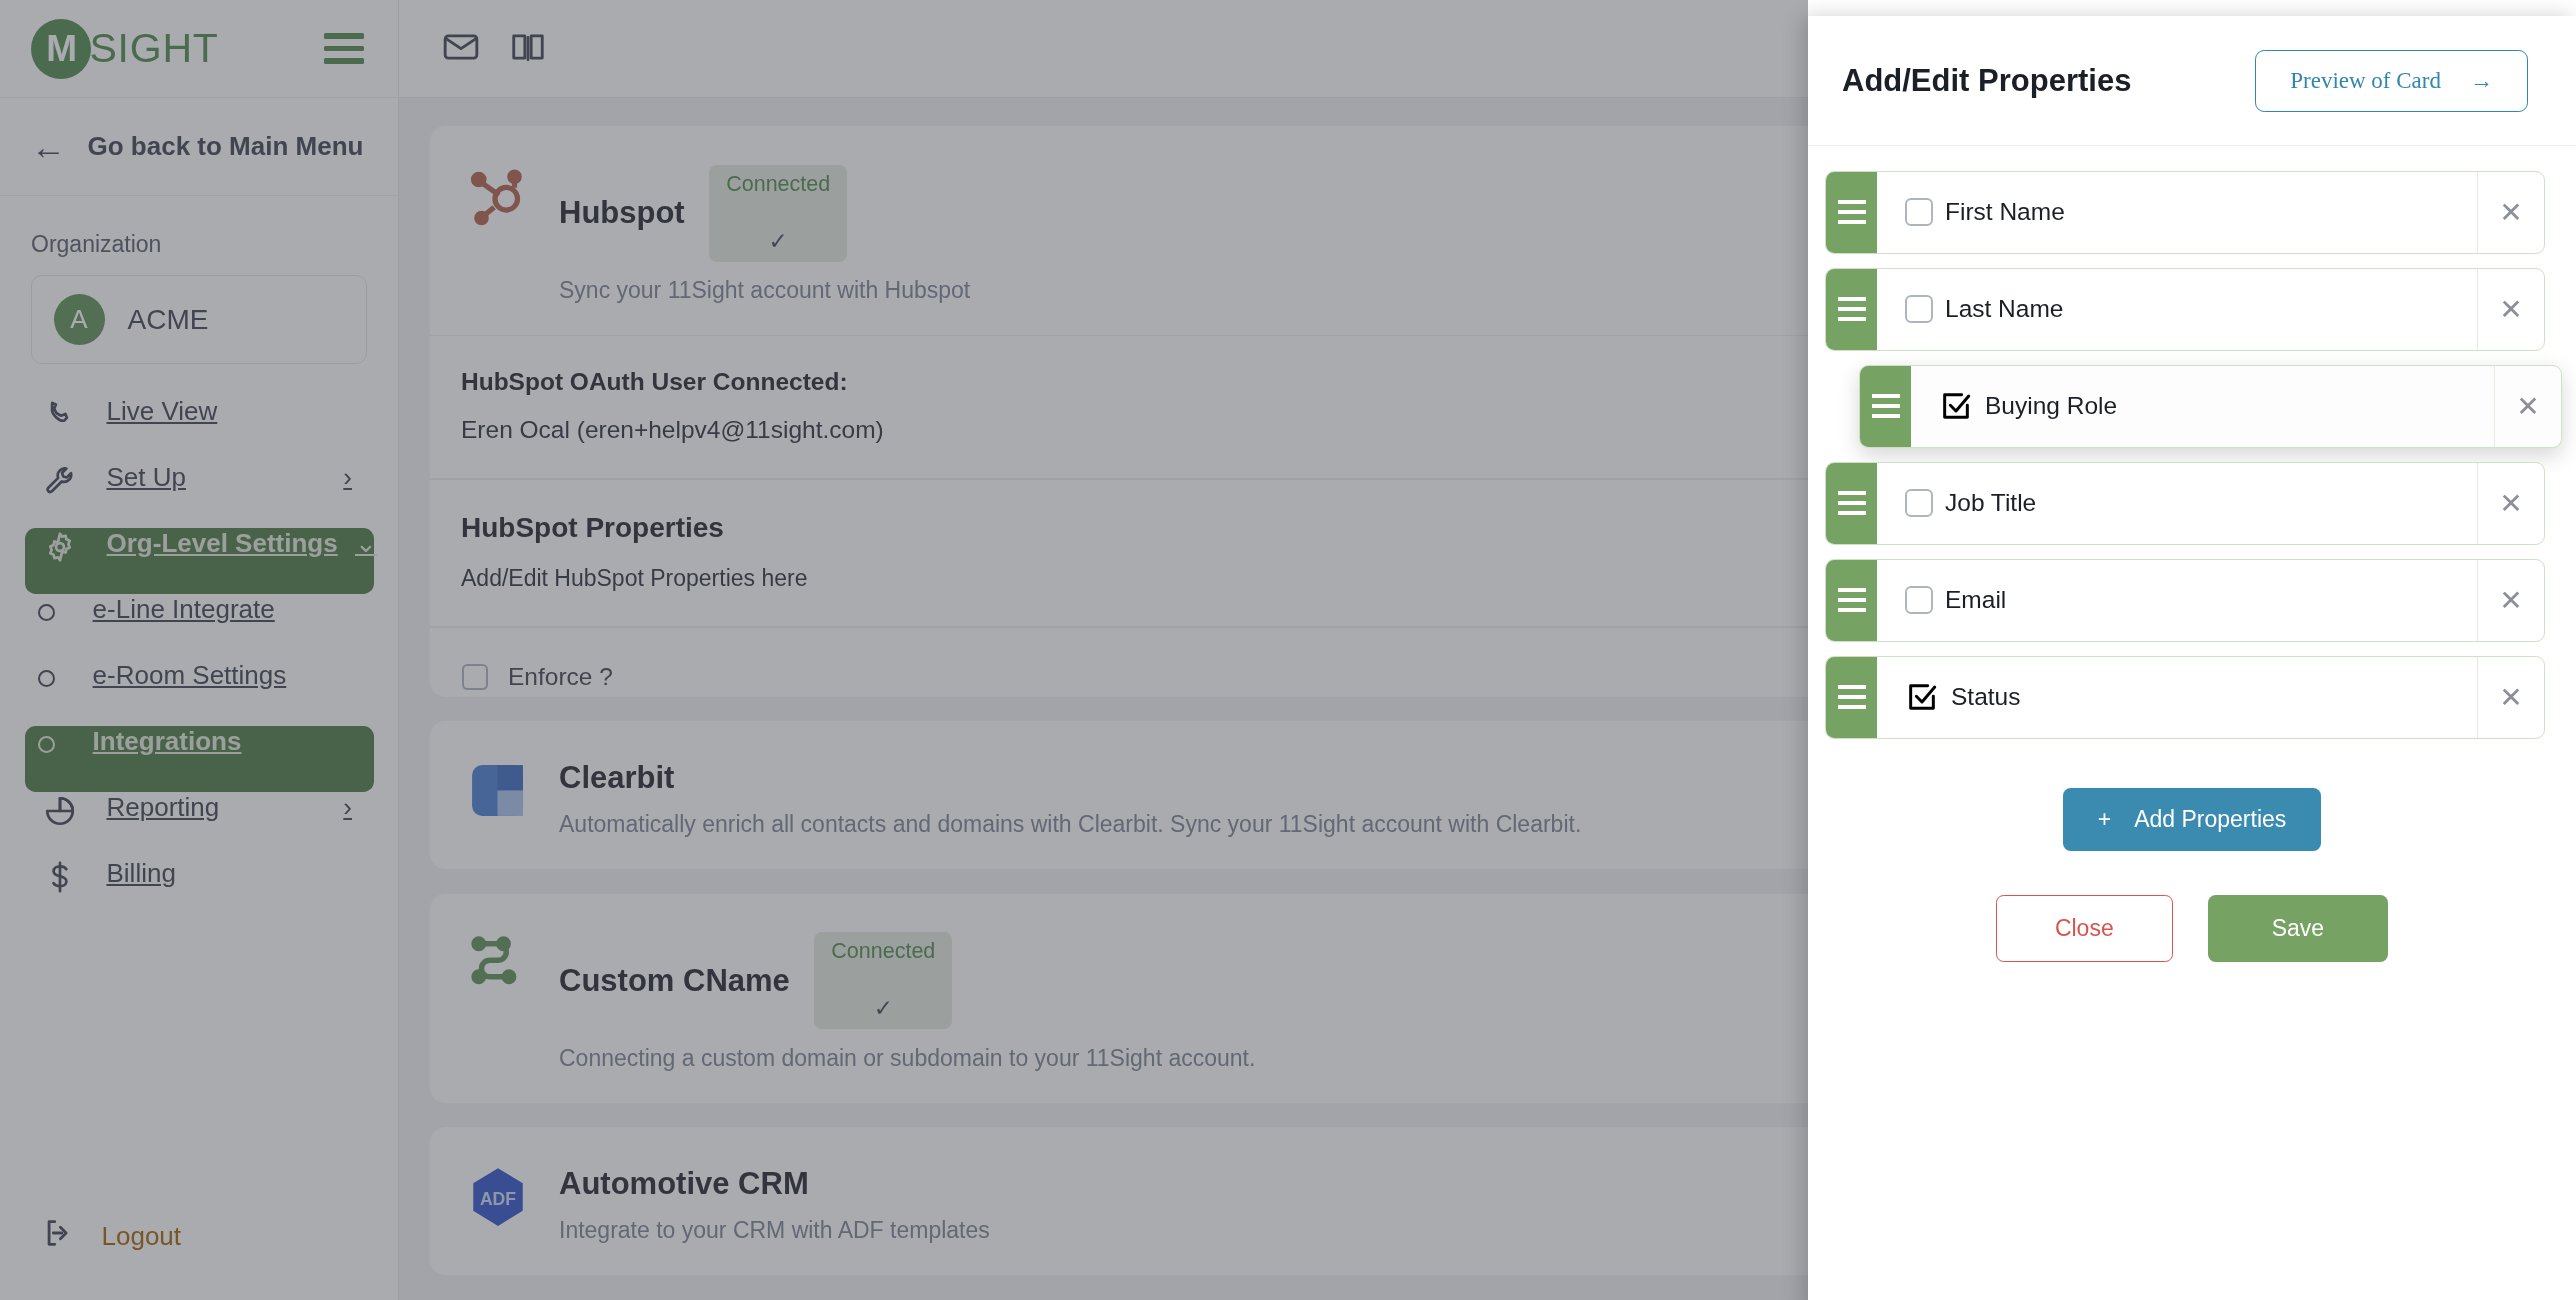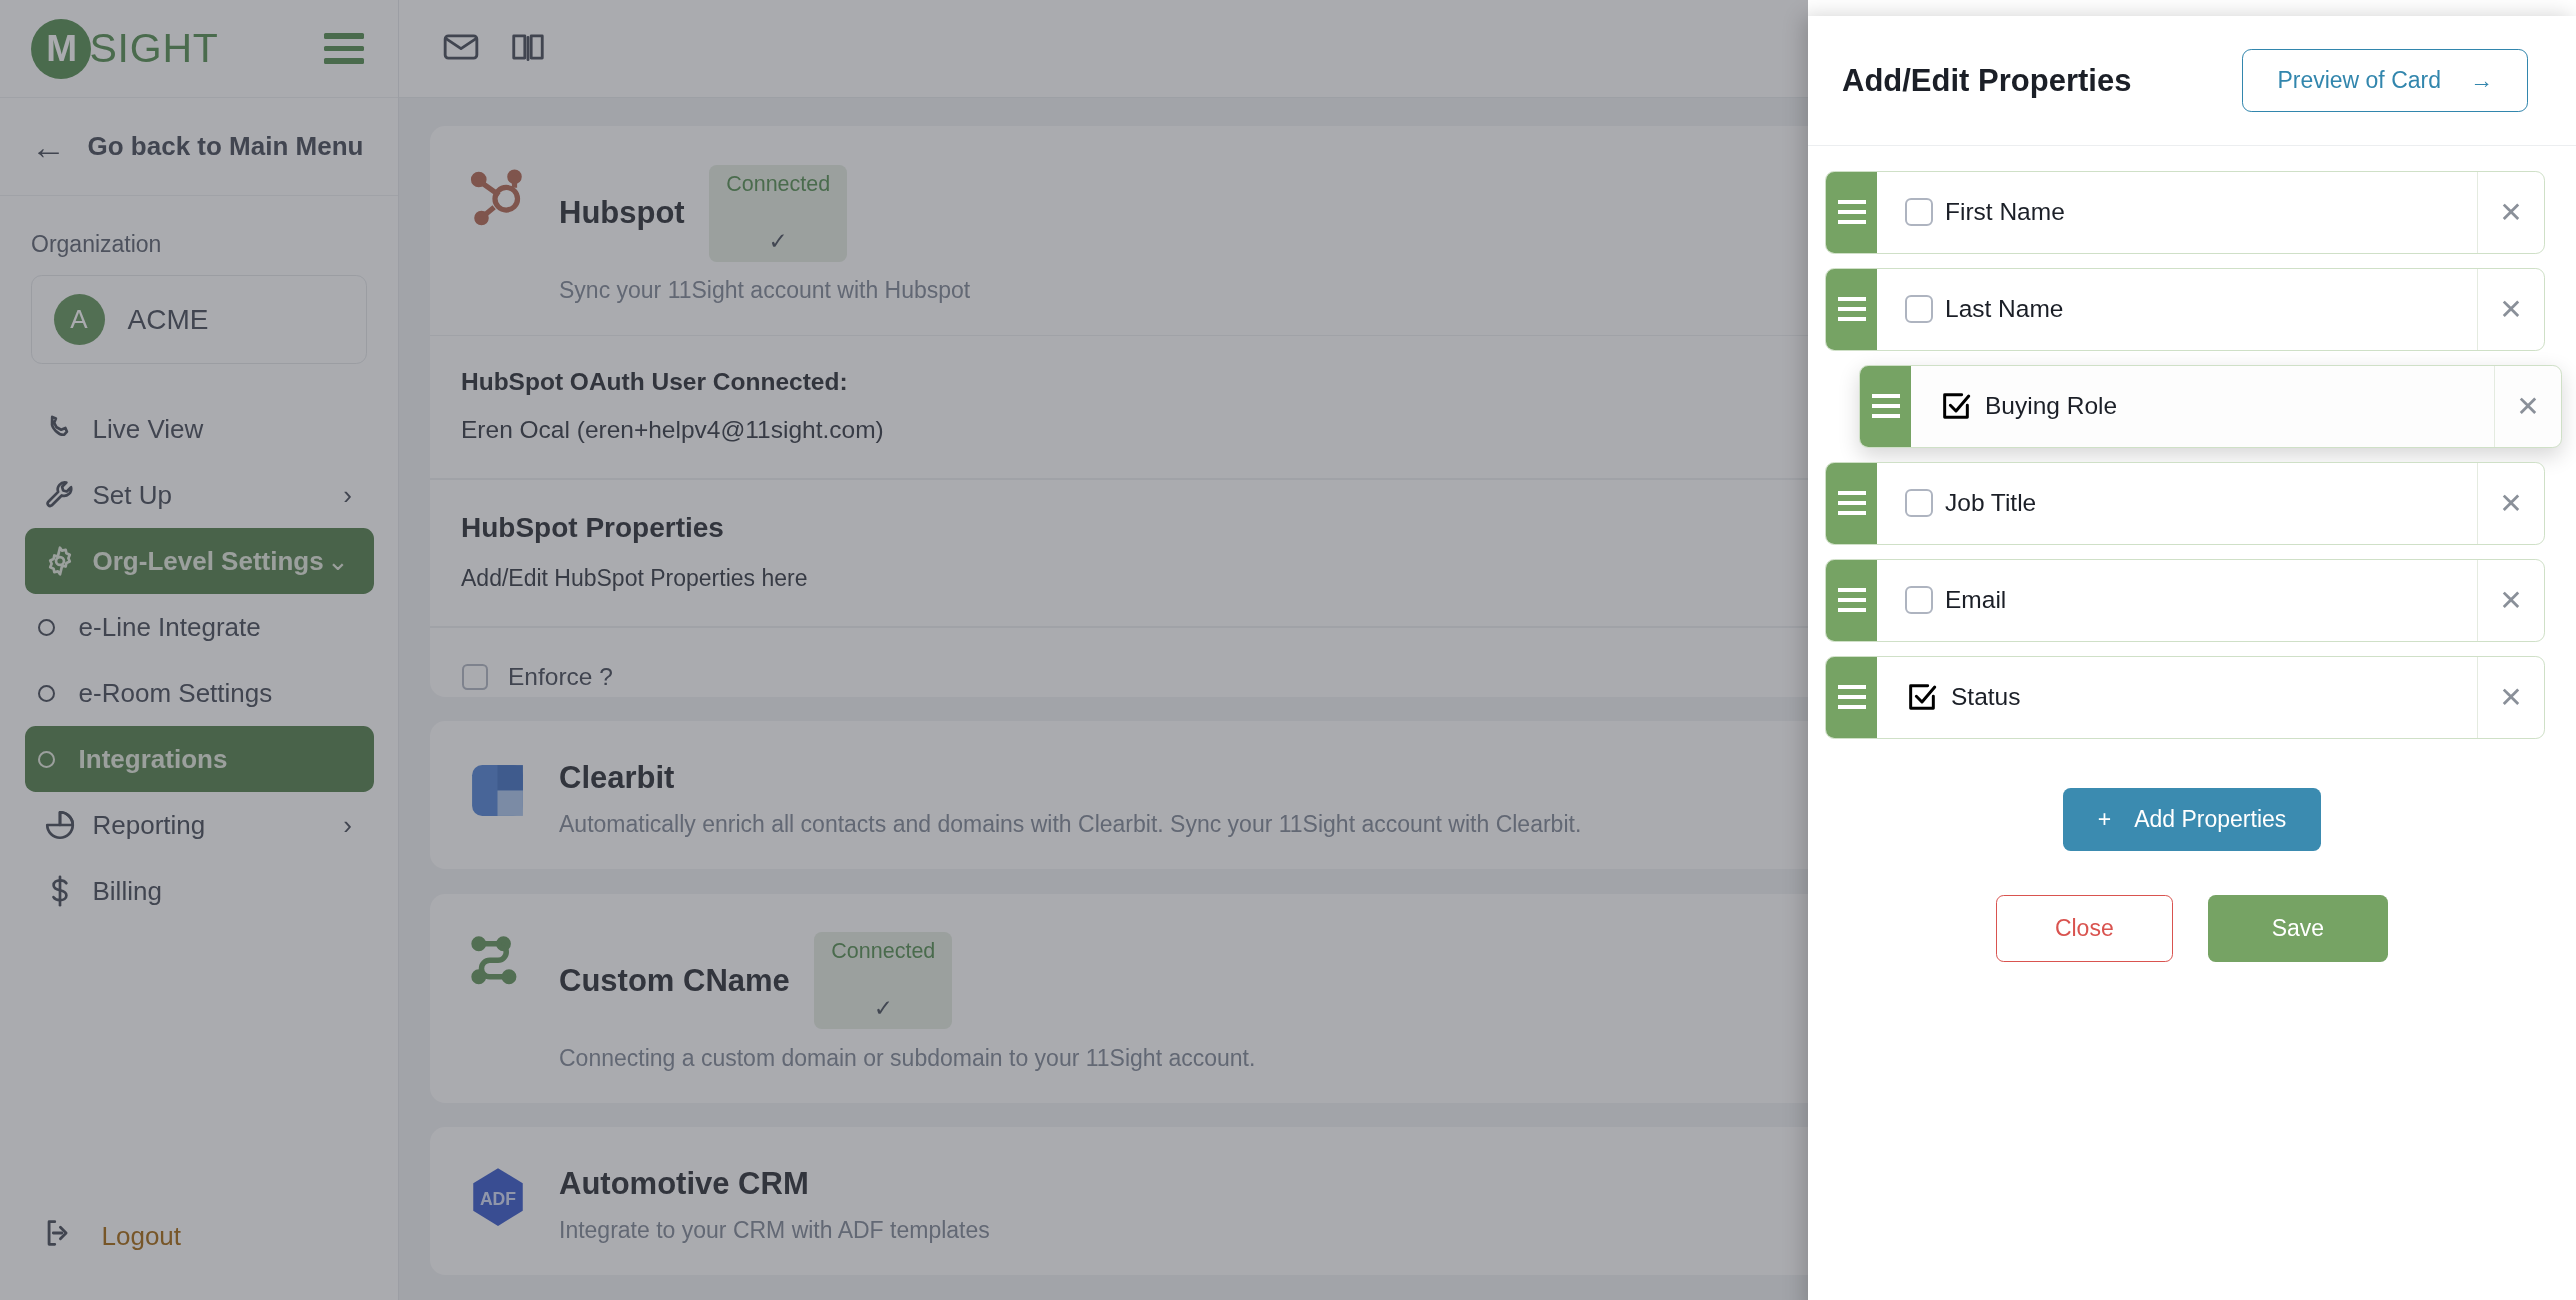--- a/index.html
+++ b/index.html
@@ -74,24 +74,24 @@
     width: 51px; height: 51px; border-radius: 50%;
     background: #5d9055; color: #ffffff;
     display: flex; align-items: center; justify-content: center;
     font-size: 26px;
   }
   .org-name { font-size: 28px; color: #3d4351; }
 
   .nav { margin-top: 32px; }
   .nav-item {
     height: 66px; margin: 0 24.5px 0 24.5px;
-    display: flex; align-items: center; gap: 14px;
+    display: flex; gap: 28px;
     padding: 0 21.5px 0 17px;
     border-radius: 10.7px; cursor: pointer;
-    font-size: 26px; color: #3d4351;
+    font-size: 26px; color: #3d4351; text-decoration: underline;
   }
   .nav-item.active { background: #4d7a45; color: #e4eade; }
   .nav-item .ico { width: 37px; height: 37px; display: flex; align-items: center; justify-content: center; flex: 0 0 37px; }
   .nav-item .lbl { flex: 1; }
   .nav-item.active .lbl { font-weight: bold; }
   .nav-item .chev { font-size: 26px; color: #3d4351; }
   .nav-item.active .chev { color: #e4eade; }
   .dot { width: 17px; height: 17px; border-radius: 50%; border: 2.3px solid #3d4351; }
   .nav-item.active .dot { border-color: #e4eade; }
   .nav-sub { padding-left: 3.1px; }
@@ -159,21 +159,21 @@
     height: 130px; flex: 0 0 130px;
     display: flex; align-items: center; justify-content: space-between;
     padding: 0 48px 0 34px;
     border-bottom: 1.5px solid #eceef0;
   }
   .drawer-title { font-size: 31px; font-weight: bold; color: #1b1f27; }
   .btn-preview {
     border: 1.5px solid #3286ad; color: #3286ad; background: #ffffff;
     font-size: 23px; border-radius: 9.2px; padding: 17px 34px;
     display: flex; align-items: center; gap: 29px; cursor: pointer;
-    font-family: Liberation Sans, sans-serif;
+    font-family: Liberation Serif, serif;
   }
 
   .prop-list { padding: 24.5px 31px 0 17px; }
   .prop-row {
     display: flex; align-items: stretch;
     height: 83px; margin-bottom: 14px;
     border: 1.5px solid #cfe0c7; border-radius: 9.2px;
     background: #ffffff; overflow: hidden;
   }
   .prop-row.dragging {

